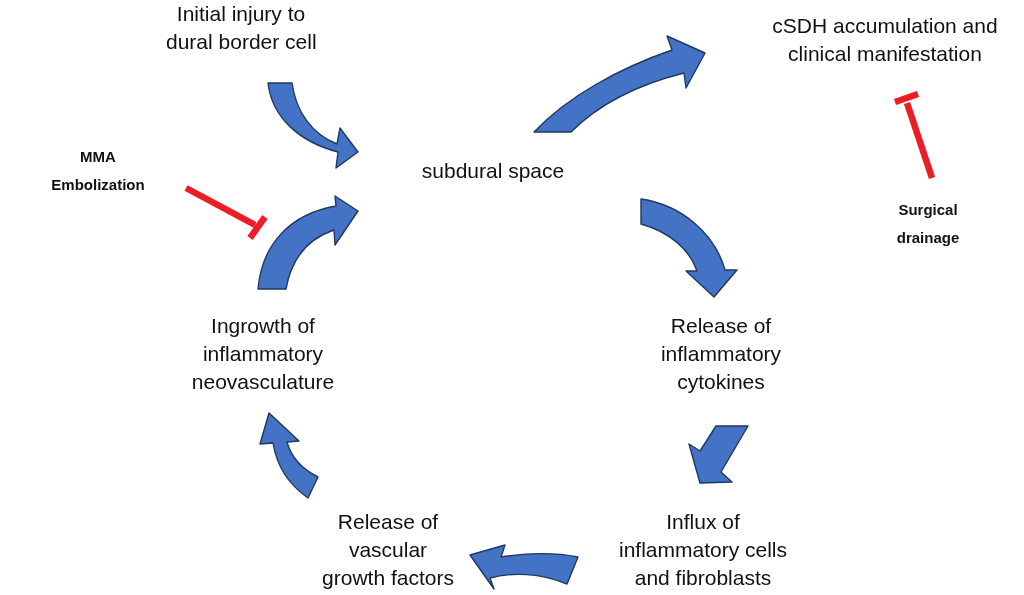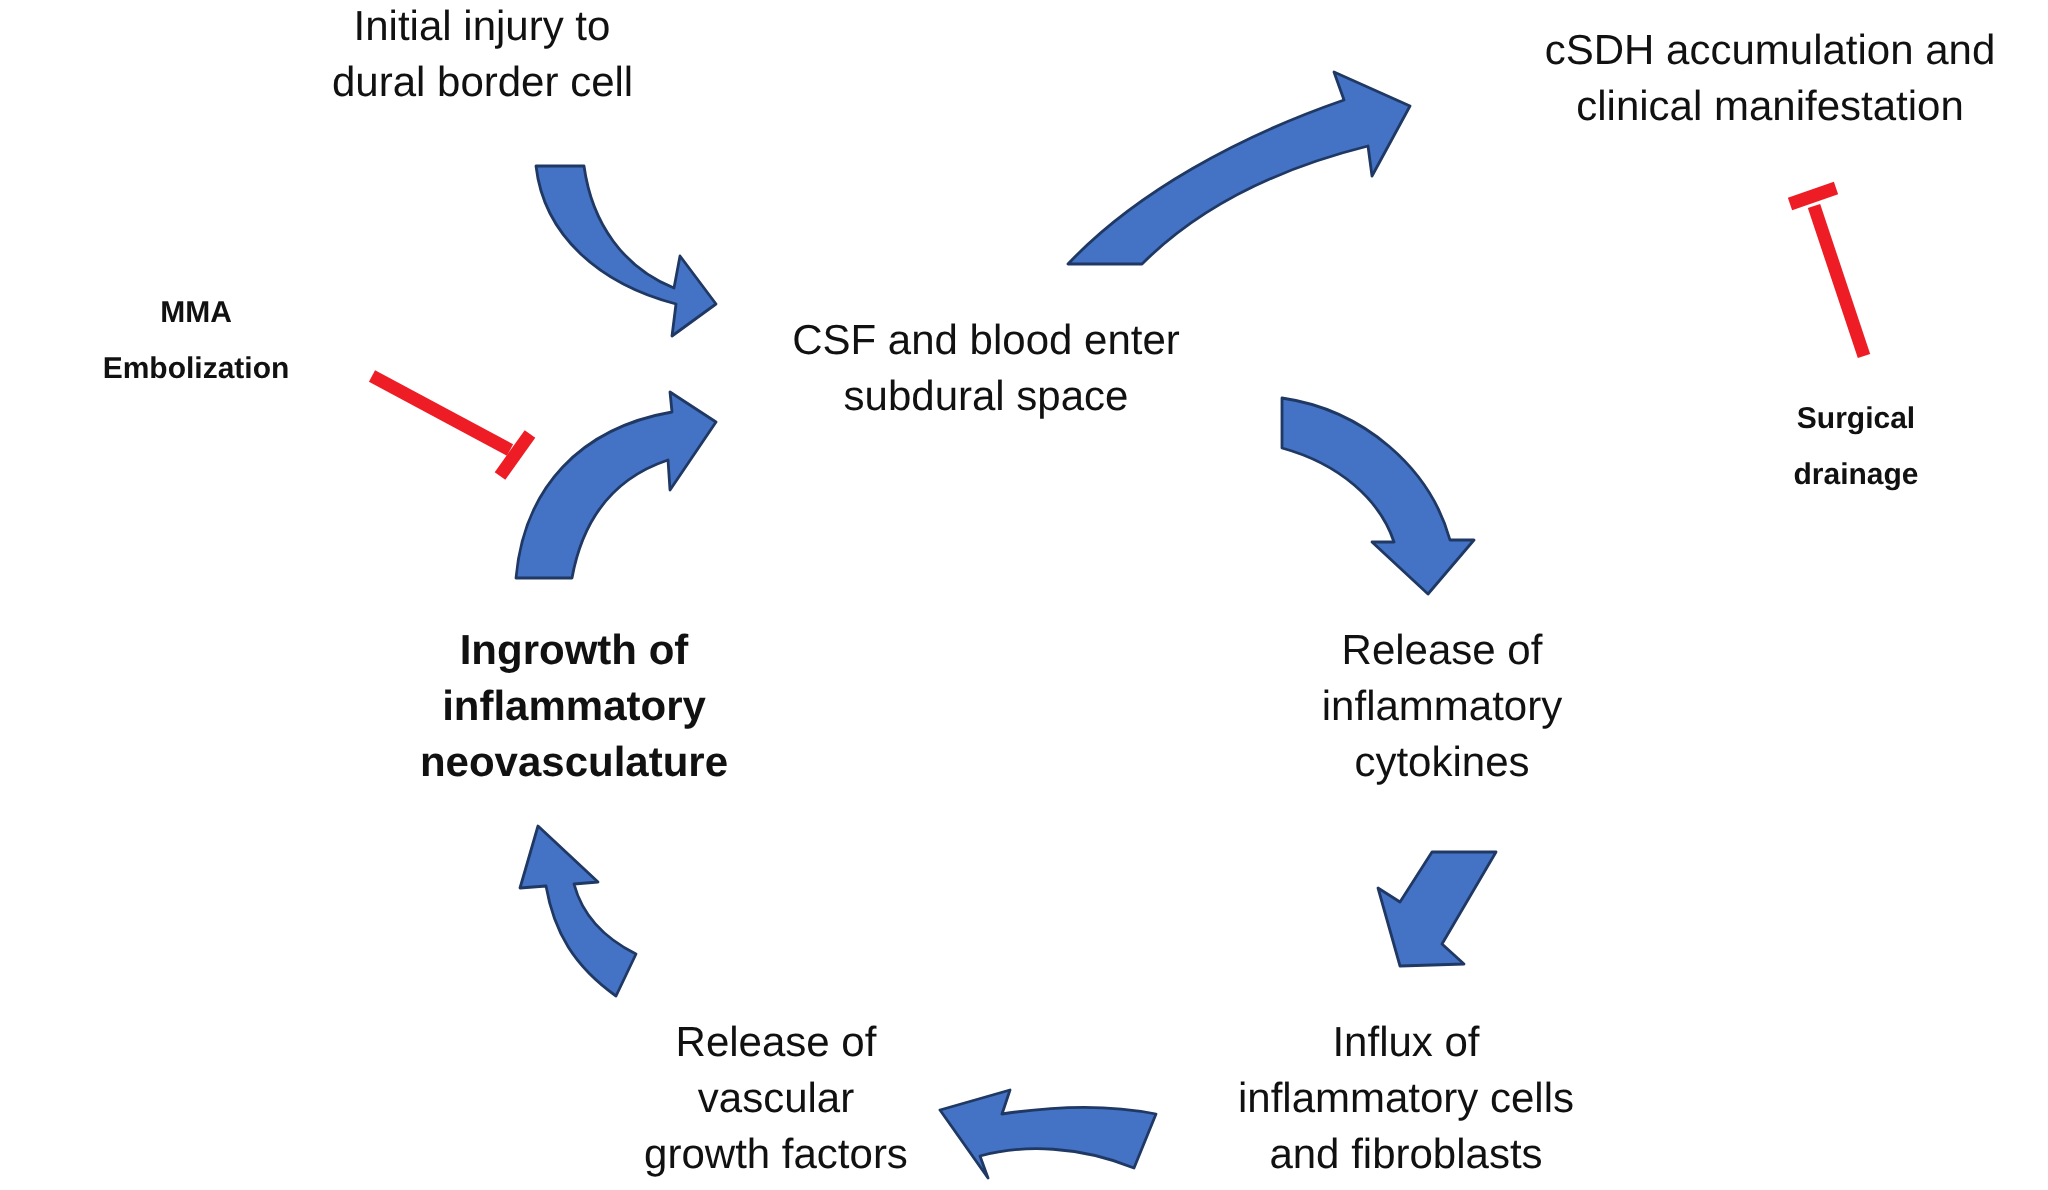--- a/index.html
+++ b/index.html
@@ -41,21 +41,20 @@
     <line class="inhib" x1="895" y1="102" x2="918" y2="94" style="stroke: rgb(238, 28, 36);"></line>
   </g>
 </svg>
 
 <div class="label" style="left:166px; top:0px; width:150px;">
   <span>Initial injury to</span>
   <span>dural border cell</span>
 </div>
 
 <div class="label" style="left:378px; top:157px; width:230px;">
-  <span>CSF and blood enter</span>
   <span>subdural space</span>
 </div>
 
 <div class="label" style="left:752px; top:12px; width:266px;">
   <span>cSDH accumulation and</span>
   <span>clinical manifestation</span>
 </div>
 
 <div class="label" style="left:636px; top:312px; width:170px;">
   <span>Release of</span>
@@ -68,21 +67,21 @@
   <span>inflammatory cells</span>
   <span>and fibroblasts</span>
 </div>
 
 <div class="label" style="left:308px; top:508px; width:160px;">
   <span>Release of</span>
   <span>vascular</span>
   <span>growth factors</span>
 </div>
 
-<div class="label" style="left:192px; top:312px; width:190px;font-weight:bold;">
+<div class="label" style="left:168px; top:312px; width:190px;">
   <span>Ingrowth of</span>
   <span>inflammatory</span>
   <span>neovasculature</span>
 </div>
 
 <div class="label bold" style="left:18px; top:143px; width:160px;">
   <span>MMA</span>
   <span>Embolization</span>
 </div>
 

